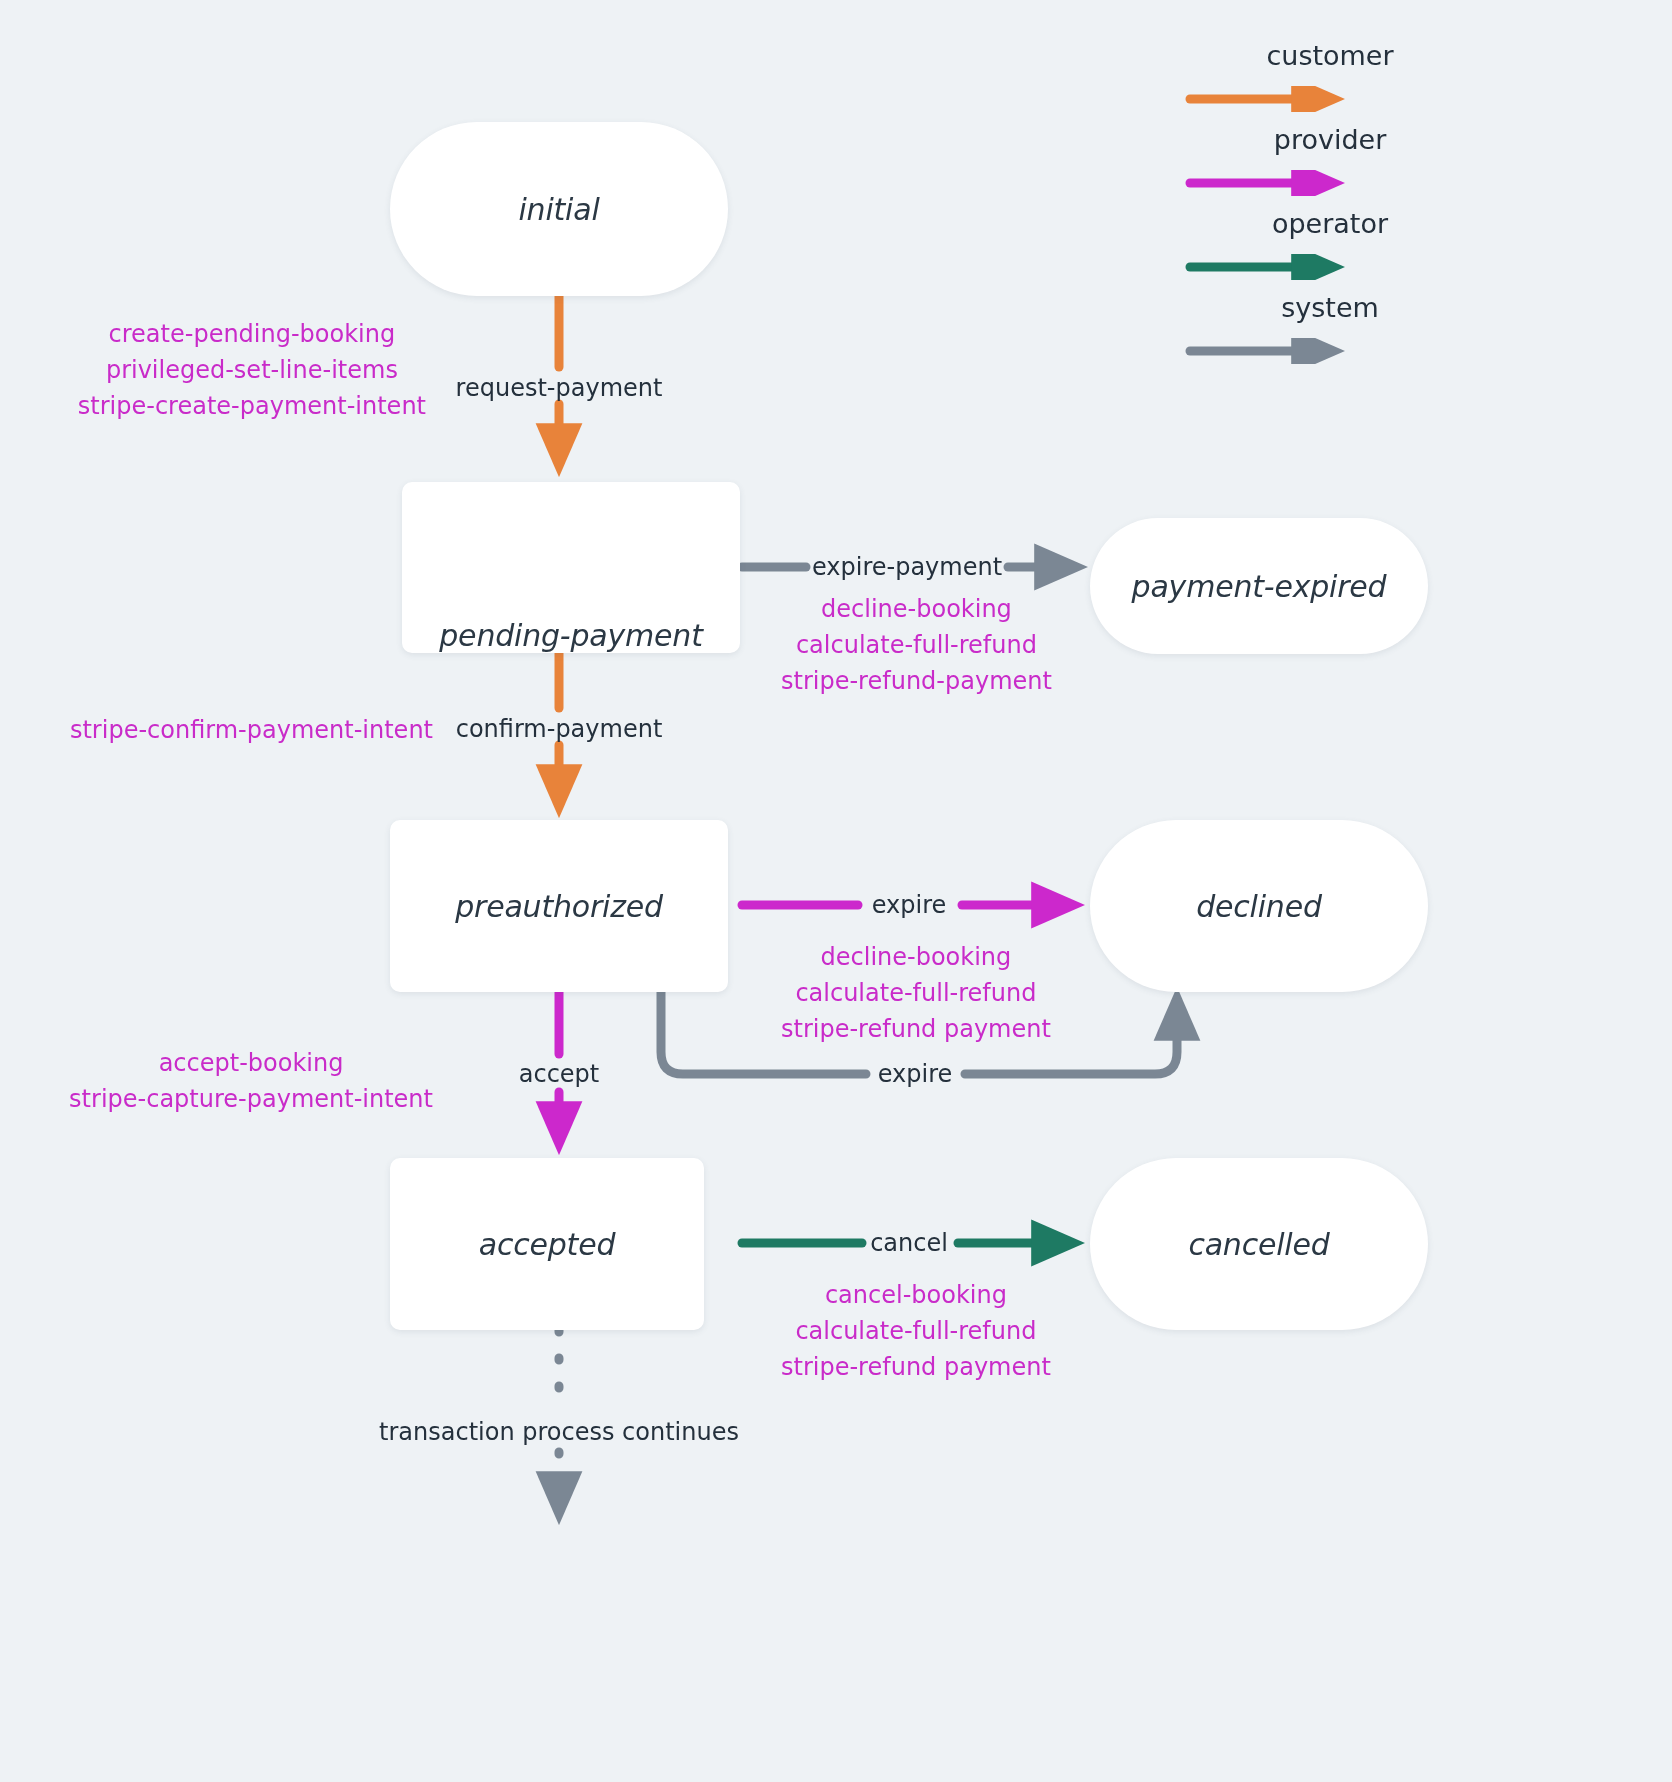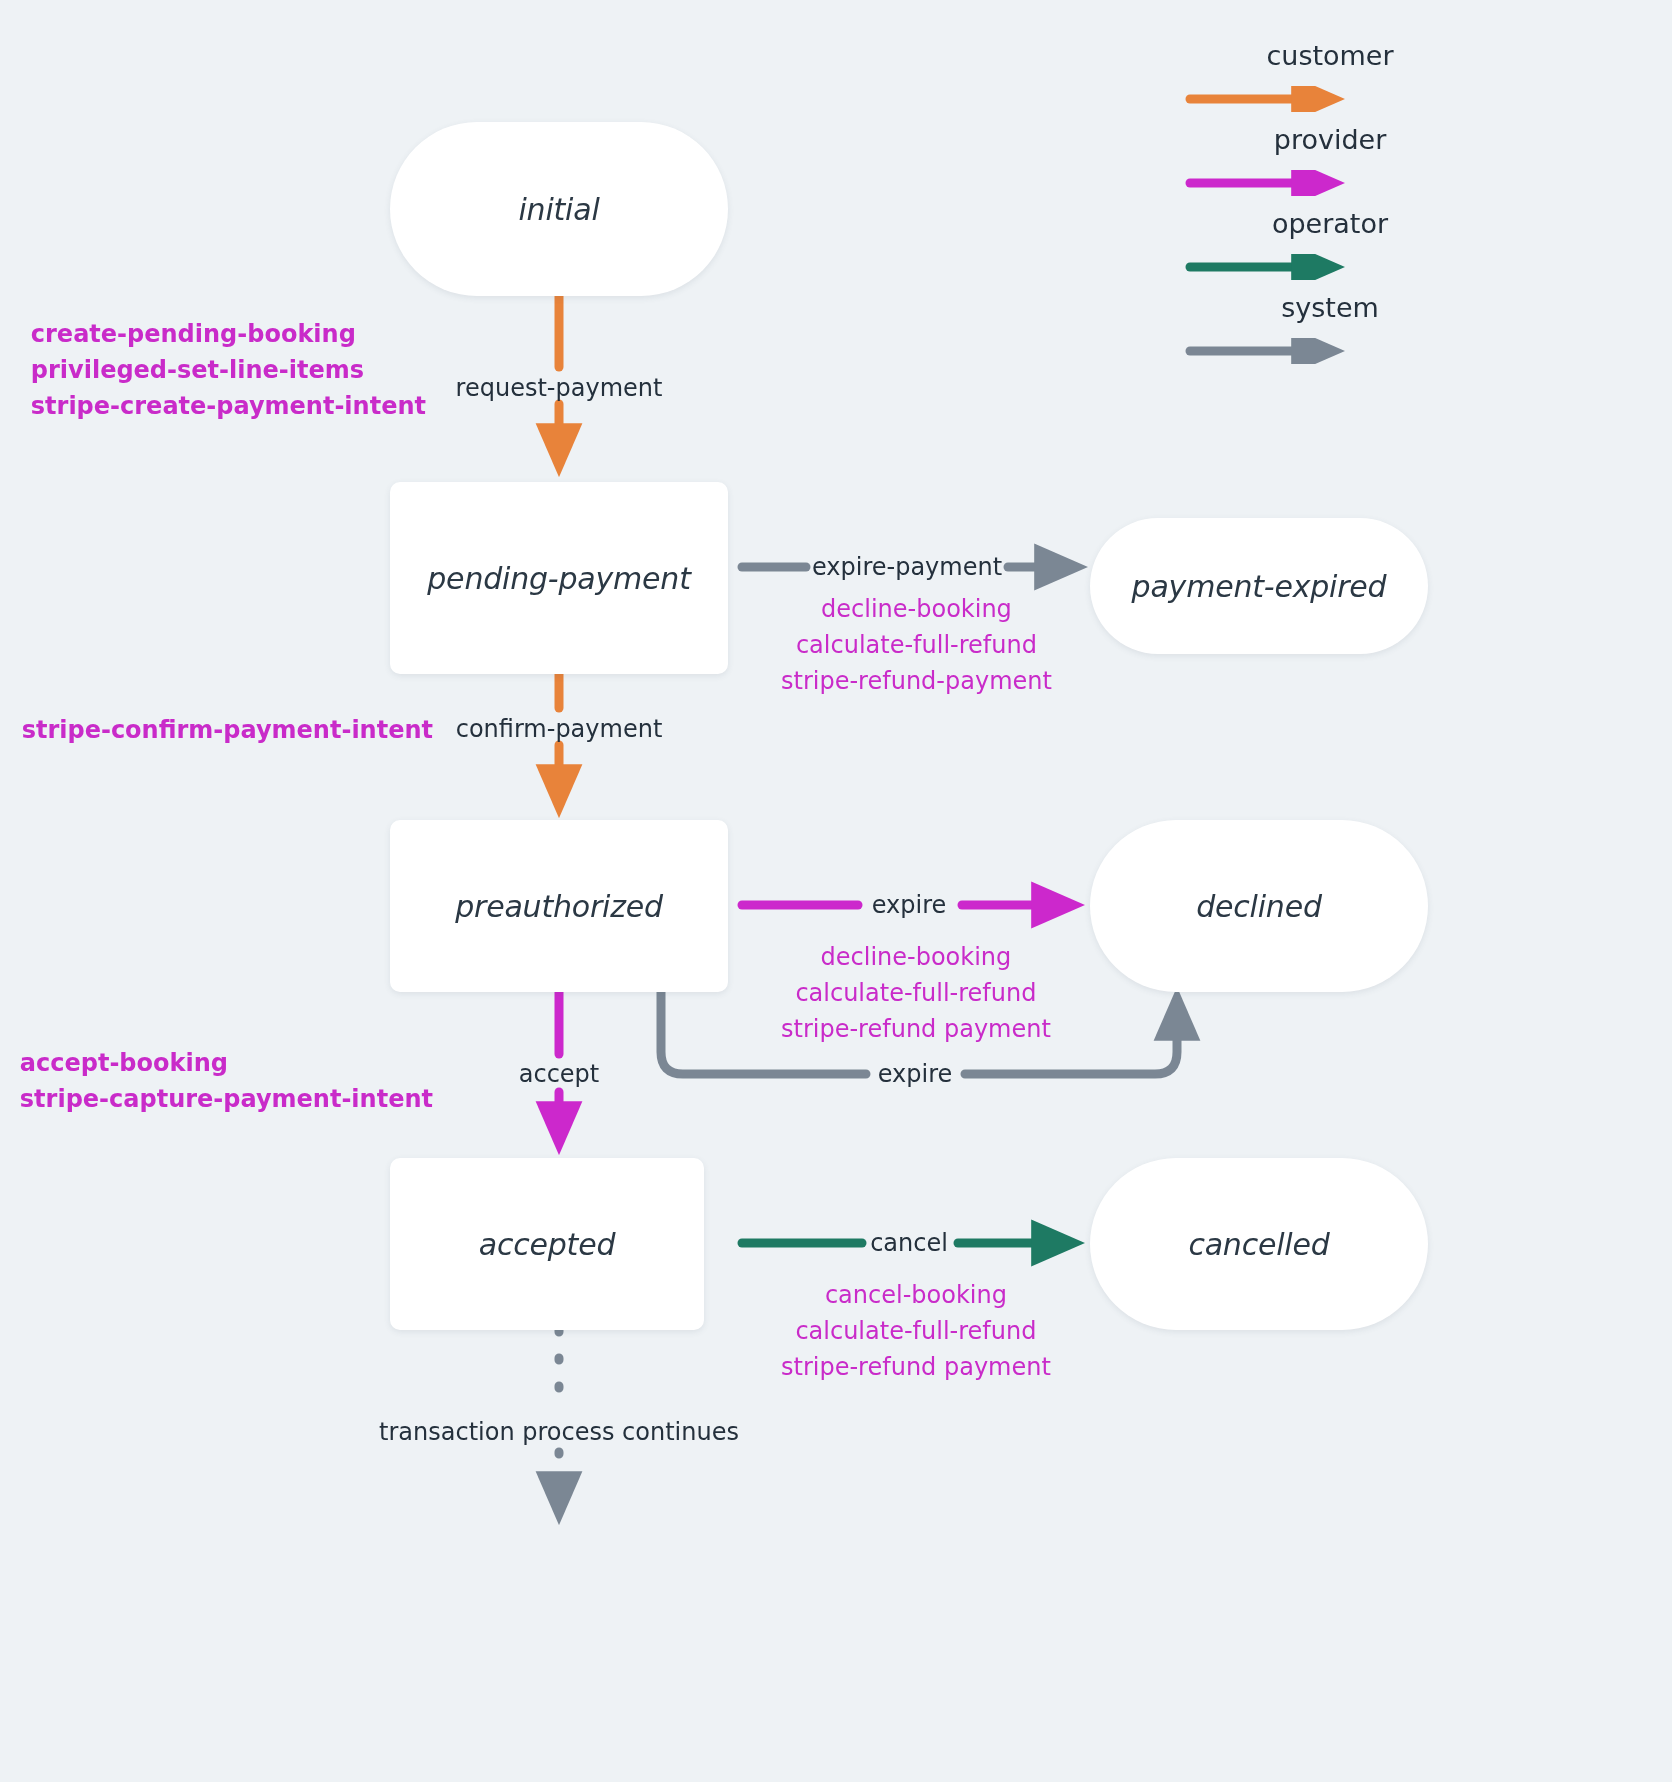--- a/index.html
+++ b/index.html
@@ -54,21 +54,21 @@
   .lbl.center { transform: translateX(-50%); text-align: center; }
 
   .act {
     position: absolute;
     font-size: 24px;
     color: #c92bc9;
     white-space: nowrap;
     line-height: 36px;
     font-family: "DejaVu Sans", sans-serif;
   }
-  .act.right { transform: translateX(-100%); text-align: left; font-weight: bold; }
+  .act.right { transform: translateX(-100%); text-align: center; }
   .act.left  { text-align: center; }
 
   .legend {
     position: absolute;
     left: 1180px;
     top: 40px;
     width: 300px;
   }
   .legend-row {
     position: relative;
@@ -151,21 +151,21 @@
     <g>
       <line x1="559" y1="1330" x2="559" y2="1410" stroke="#7b8794" stroke-width="9" stroke-linecap="round" stroke-dasharray="2 26"></line>
       <line x1="559" y1="1452" x2="559" y2="1500" stroke="#7b8794" stroke-width="9" stroke-linecap="round" stroke-dasharray="2 26" marker-end="url(#ah-gray)"></line>
     </g>
   </svg>
 
   <div class="node pill" style="left:390px; top:122px; width:338px; height:174px;">
     <span>initial</span>
   </div>
 
-  <div class="node rect" style="left:390px; top:482px; width:338px; height:192px;">
+  <div class="node rect" style="left:402px; top:482px; width:338px; height:171px;align-items:flex-end;">
     <span>pending-payment</span>
   </div>
 
   <div class="node pill" style="left:1090px; top:482px; width:338px; height:136px;margin-top:36px;">
     <span>payment-expired</span>
   </div>
 
   <div class="node rect" style="left:390px; top:820px; width:338px; height:172px;">
     <span>preauthorized</span>
   </div>

